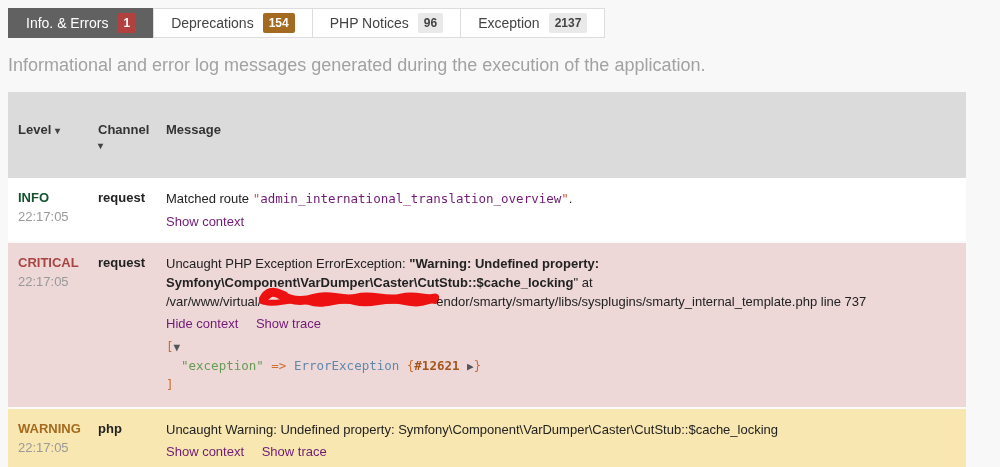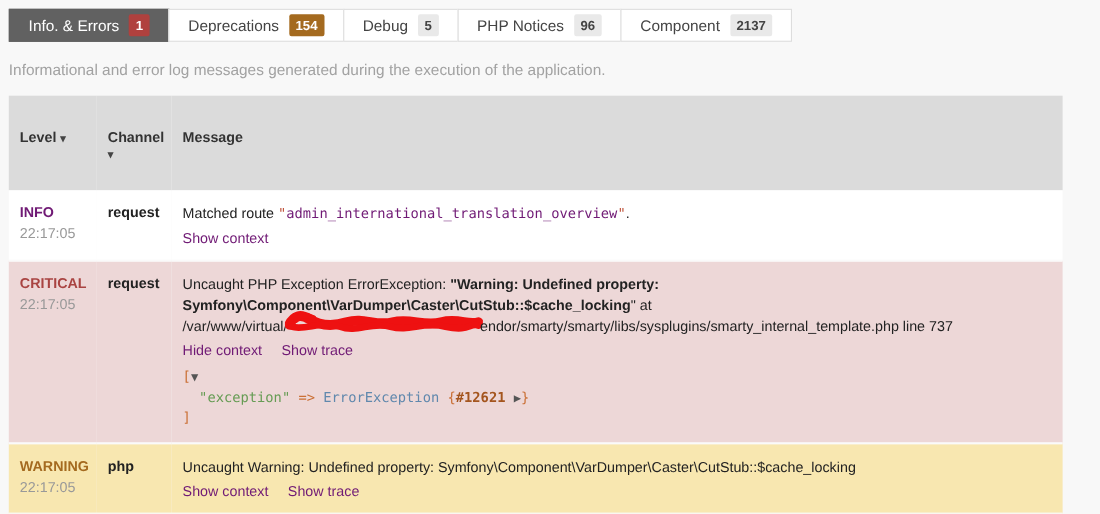--- a/index.html
+++ b/index.html
@@ -44,21 +44,21 @@
     border-radius: 2px;
     background: #e9e9e9;
     color: #444;
   }
   .badge.error   { background: #b0413e; color: #fff; }
   .badge.deprec  { background: #a46a1f; color: #fff; }
 
   
   .description {
     margin: 17px 8px 16px 8px;
-    font-size: 14px;
+    font-size: 18px;
     color: #a2a2a2;
   }
 
   
   table.logs {
     border-collapse: collapse;
     margin-left: 8px;
     width: 958px;
     font-size: 13px;
     table-layout: fixed;
@@ -78,21 +78,21 @@
     cursor: pointer;
   }
   col.c-level   { width: 80px; }
   col.c-channel { width: 68px; }
   .sort-arrow { font-size: 10px; color: #444; }
   tbody tr { border-bottom: 2px solid #fafafa; background: #fff; }
   tr.row-error   { background: #edd7d7; }
   tr.row-warning { background: #f8e7b0; }
 
   .level-label { font-weight: bold; font-size: 13px; }
-  tr.row-info     .level-label { color: #701a75; }
+  tr.row-info     .level-label { color: #14532d; }
   tr.row-error    .level-label { color: #a94442; }
   tr.row-warning  .level-label { color: #a46a1f; }
   .time { color: #999; font-size: 13px; margin-top: 4px; }
   .channel-label { font-weight: bold; color: #222; }
 
   .msg { line-height: 1.45; max-width: 800px; }
   .msg b { font-weight: bold; }
   .links { margin-top: 5px; }
   a.ctx-link {
     color: #701a75;
@@ -127,29 +127,25 @@
 <div class="tabbar">
   <div class="tab active">
     <span>Info. &amp; Errors</span>
     <span class="badge error">1</span>
   </div>
   <div class="tab">
     <span>Deprecations</span>
     <span class="badge deprec">154</span>
   </div>
   <div class="tab">
-    <span>Debug</span>
-    <span class="badge">5</span>
-  </div>
-  <div class="tab">
     <span>PHP Notices</span>
     <span class="badge">96</span>
   </div>
   <div class="tab">
-    <span>Component</span>
+    <span>Exception</span>
     <span class="badge">2137</span>
   </div>
 </div>
 
 <p class="description">Informational and error log messages generated during the execution of the application.</p>
 
 <table class="logs">
   <colgroup>
       <col class="c-level">
       <col class="c-channel">

